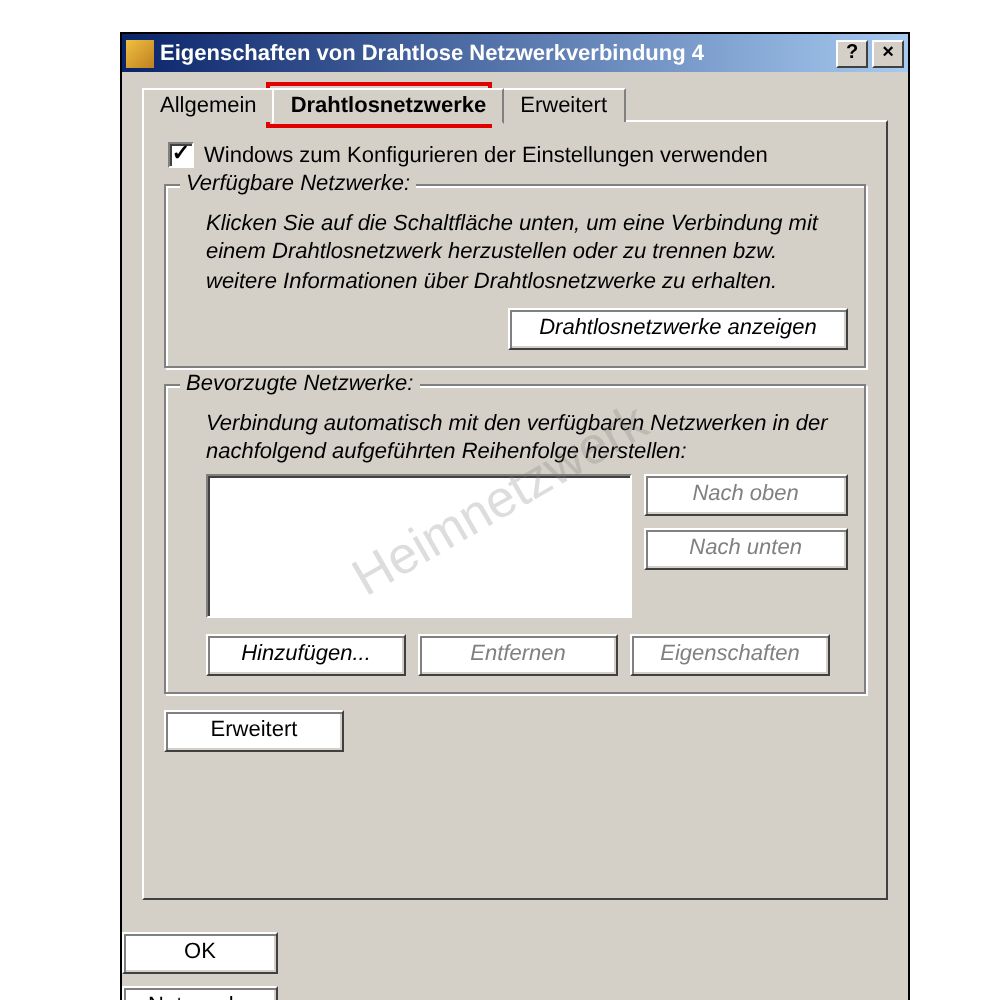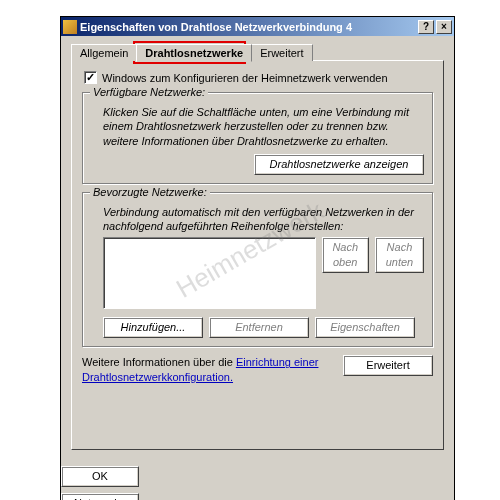--- a/index.html
+++ b/index.html
@@ -143,21 +143,21 @@
   .row-right { display: flex; justify-content: flex-end; margin-top: 6px; }
   .listbox {
     background: #fff;
     border: 1px solid;
     border-color: #808080 #fff #fff #808080;
     box-shadow: inset 1px 1px 0 #404040;
     height: 72px;
     width: 218px;
   }
   .list-row { display: flex; align-items: flex-start; gap: 6px; margin-top: 4px; }
-  .side-btns { display: flex; flex-direction: row; gap: 6px; width: 105px; }
+  .side-btns { display: flex; flex-direction: column; gap: 6px; width: 105px; }
   .btn-row { display: flex; gap: 6px; margin-top: 8px; }
   .link { color: #0000c0; text-decoration: underline; cursor: pointer; }
   .bottom-info { display: flex; align-items: flex-start; gap: 6px; margin: 6px 2px 0 2px; }
   .bottom-info .txt { flex: 1; line-height: 1.3; }
   .dlg-buttons {
     display: flex;
     justify-content: flex-end;
     gap: 6px;
     padding: 6px 10px 10px 0;
     flex-direction: column;
@@ -187,21 +187,21 @@
   <div class="content">
     <div class="tabs">
       <div class="tab">Allgemein</div>
       <div class="tab active" id="tab-wireless">Drahtlosnetzwerke</div>
       <div class="tab">Erweitert</div>
     </div>
 
     <div class="tab-panel">
       <div class="checkbox-row">
         <div class="checkbox">✓</div>
-        <span>Windows zum Konfigurieren der Heimnetzwerk verwenden</span>
+        <span>Windows zum Konfigurieren der Einstellungen verwenden</span>
       </div>
 
       <div class="groupbox">
         <div class="groupbox-label">Verfügbare Netzwerke:</div>
         <div class="gb-text">Klicken Sie auf die Schaltfläche unten, um eine Verbindung mit einem Drahtlosnetzwerk herzustellen oder zu trennen bzw. weitere Informationen über Drahtlosnetzwerke zu erhalten.</div>
         <div class="row-right">
           <div class="btn" style="width:170px">Drahtlosnetzwerke anzeigen</div>
         </div>
       </div>
 
@@ -216,23 +216,20 @@
           </div>
         </div>
         <div class="btn-row">
           <div class="btn" style="width:100px">Hinzufügen...</div>
           <div class="btn disabled" style="width:100px">Entfernen</div>
           <div class="btn disabled" style="width:100px">Eigenschaften</div>
         </div>
       </div>
 
       <div class="bottom-info">
-        <div class="txt">
-          <span>Weitere Informationen über die </span><span class="link">Einrichtung einer Drahtlosnetzwerkkonfiguration.</span>
-        </div>
         <div class="btn" style="width:90px">Erweitert</div>
       </div>
     </div>
   </div>
 
   <div class="dlg-buttons">
     <div class="btn">OK</div>
     <div class="btn">Netzwerke</div>
   </div>
 </div>

